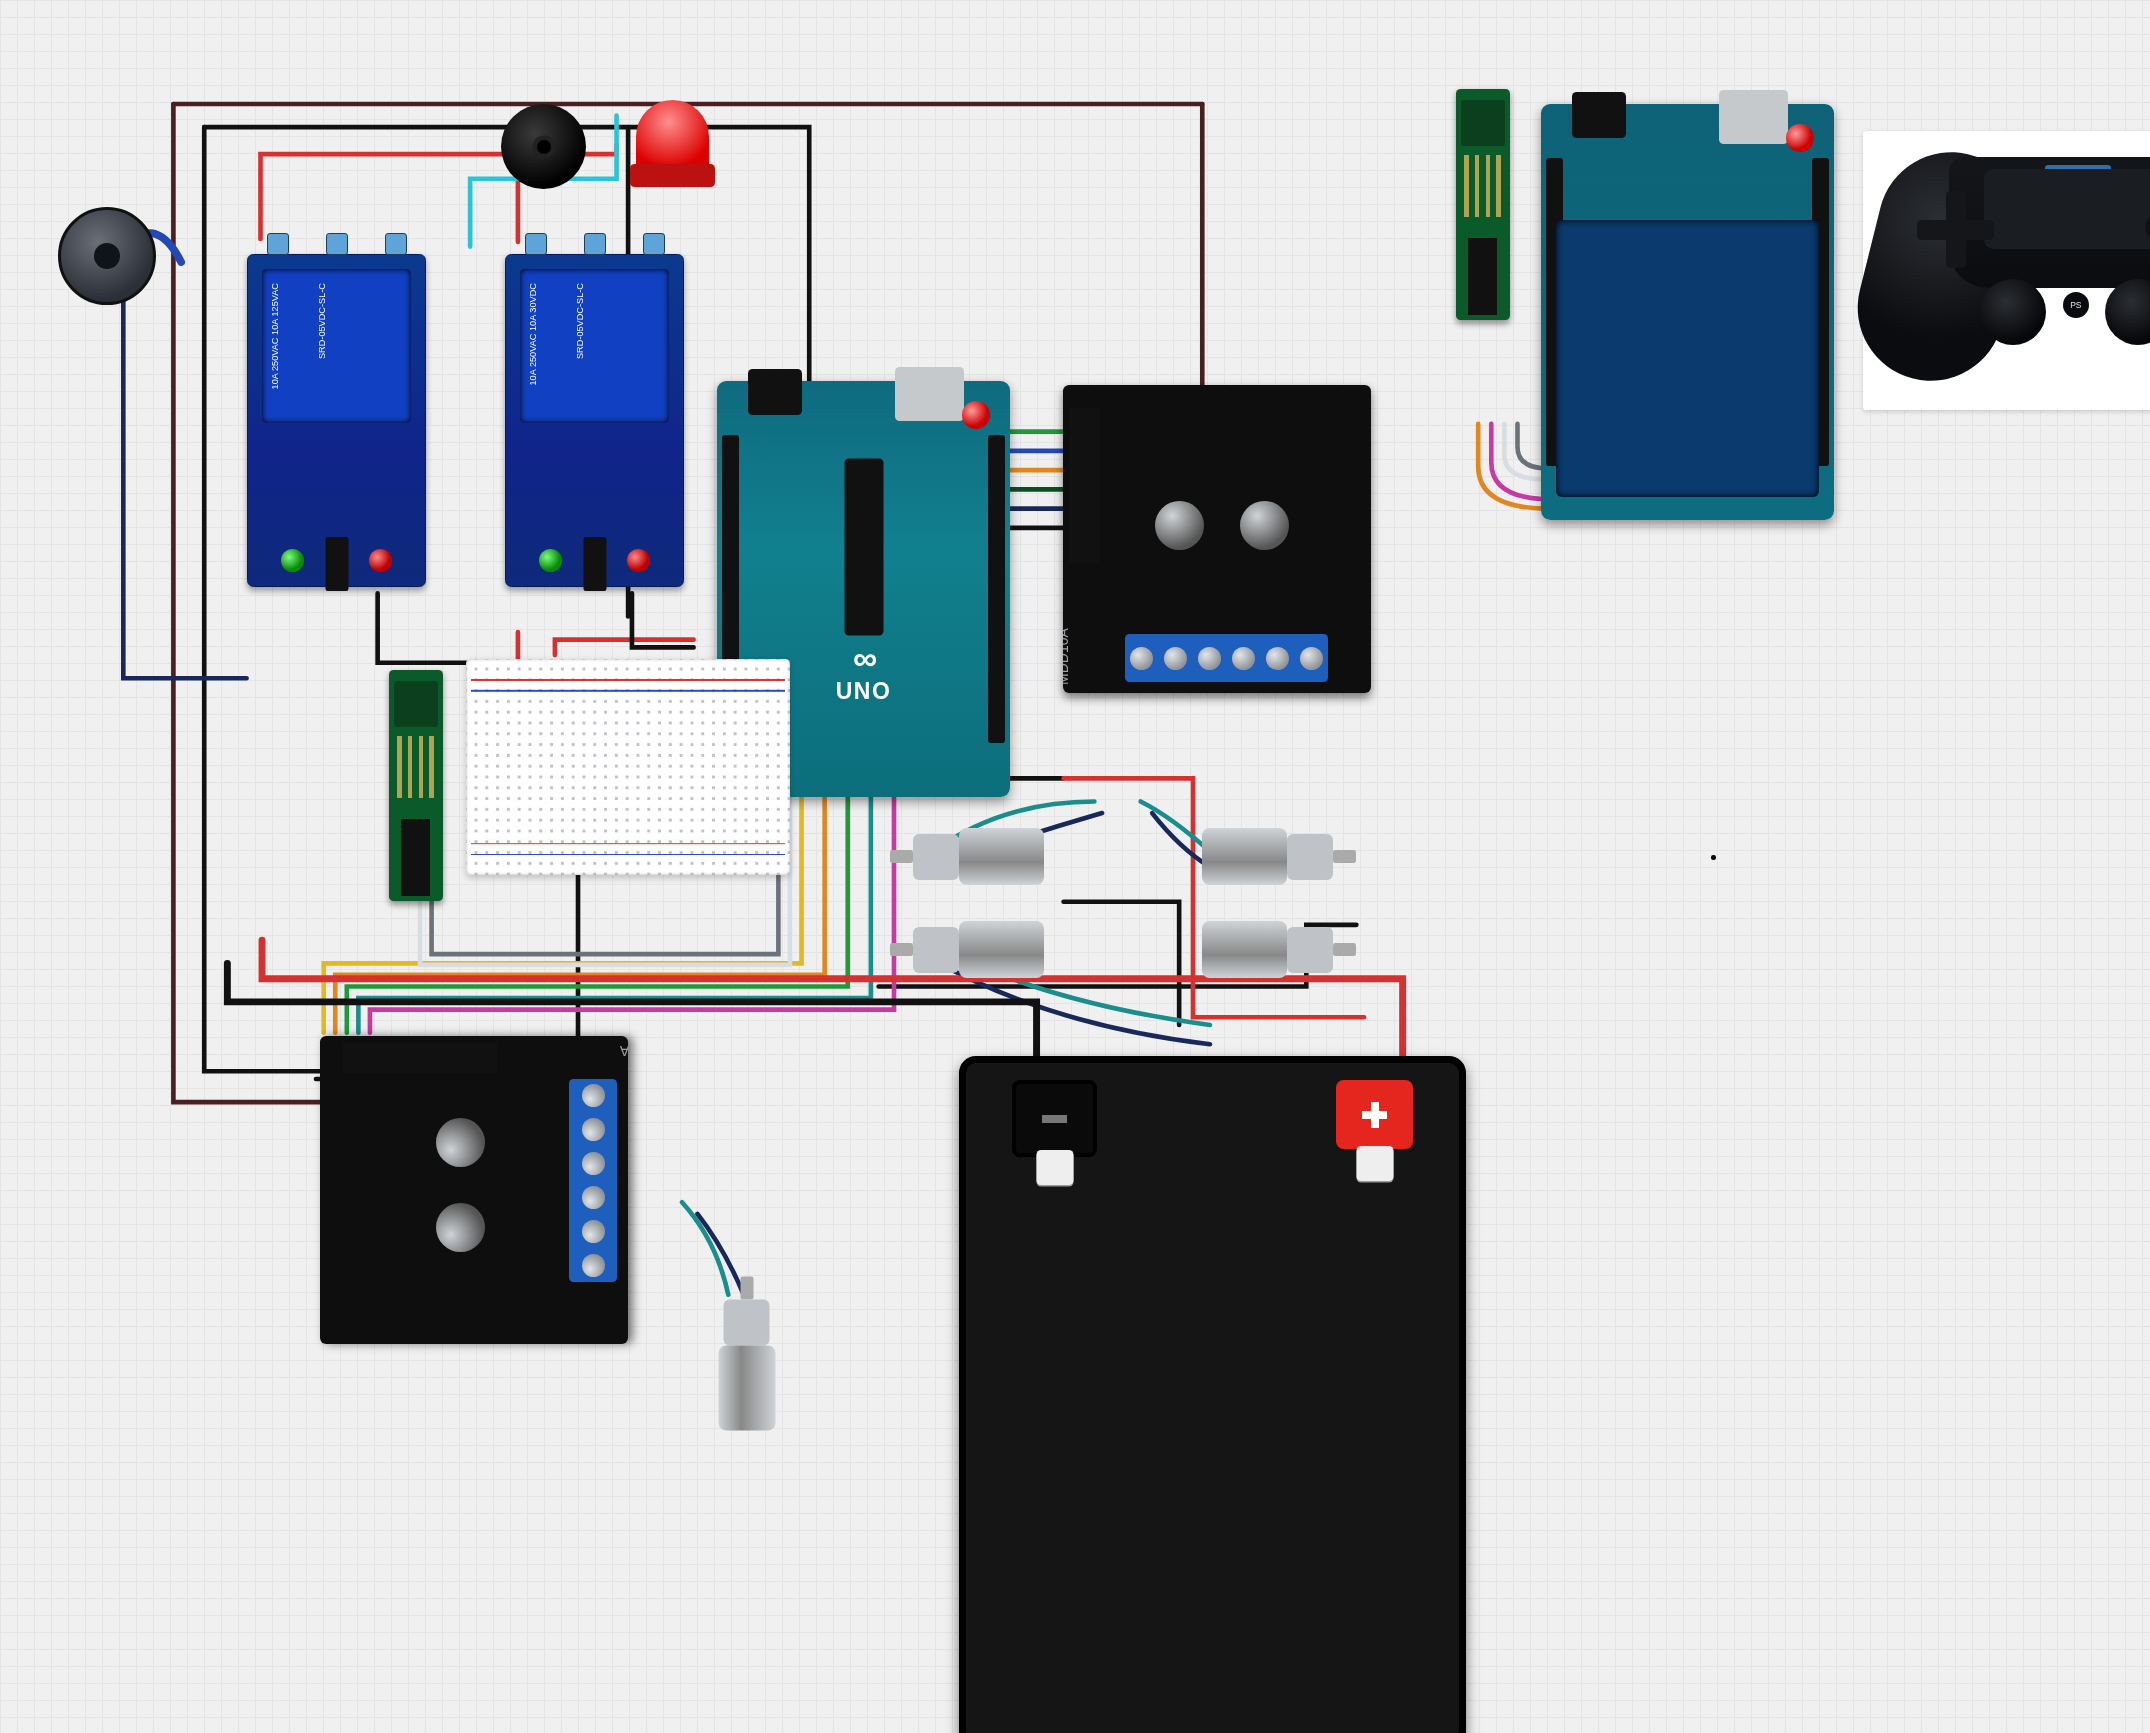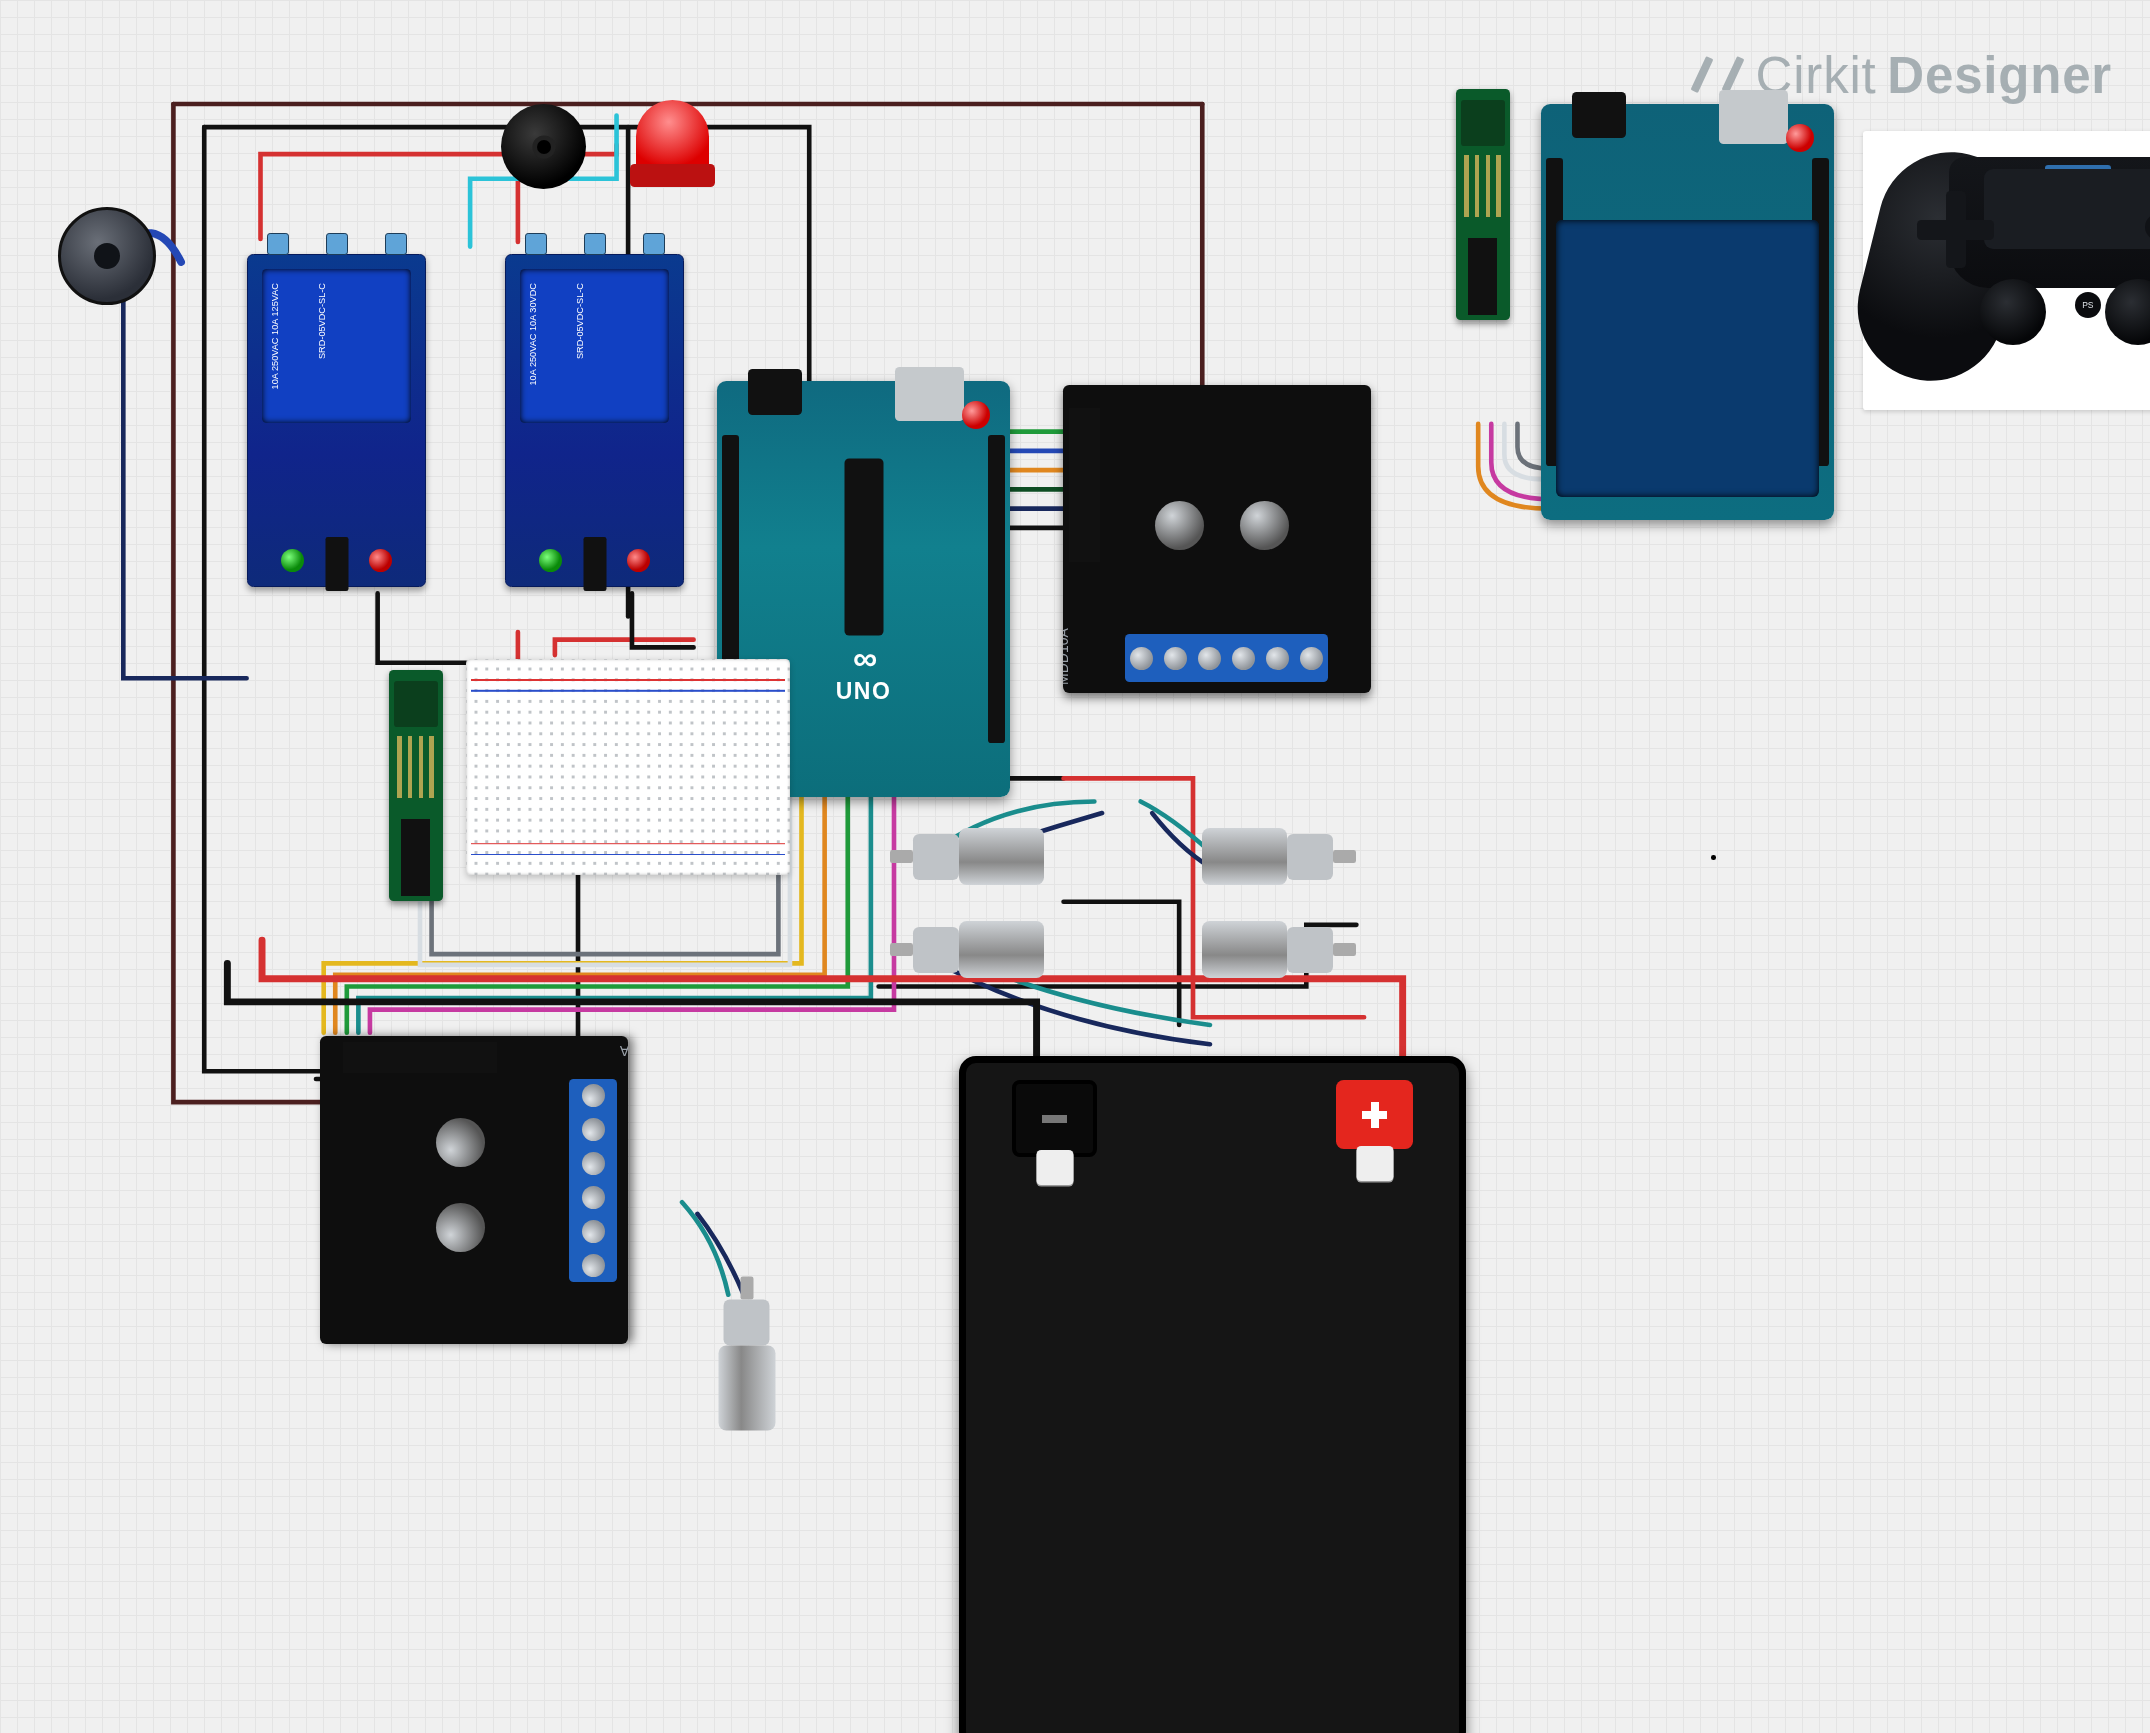--- a/index.html
+++ b/index.html
@@ -318,37 +318,32 @@
   .ps4 .stick{
     position:absolute; width:66px; height:66px; border-radius:50%;
     background: radial-gradient(circle at 40% 35%, #2b2e33, #050608 70%);
     top:136px;
   }
   .ps4 .stick.l{ left:105px;} .ps4 .stick.r{ right:105px;}
   .ps4 .ps-logo{
     position:absolute; left:50%; transform:translateX(-50%);
     top:149px; width:26px; height:26px; border-radius:50%;
     background:#0a0b0e; color:#dfe3e7; font-size:8.5px;
-    display:flex; align-items:center; justify-content:center;margin-left:12px;
+    display:flex; align-items:center; justify-content:center;
   }
 
   
   .wires { position:absolute; inset:0; pointer-events:none; }
 
 </style>
 </head>
 <body>
 
 <div class="canvas">
 
-  <div class="watermark">
-    <span class="wm-icon"></span>
-    <span>Cirkit</span>
-    <span class="bold">Designer</span>
-  </div>
 
   <svg class="wires" viewBox="0 0 2791 2250">
     <g fill="none" stroke-width="6" stroke-linecap="round">
 
       <path d="M225 135 H1560" stroke="#4b1f1f"></path>
       <path d="M225 135 V1430 H470" stroke="#4b1f1f"></path>
       <path d="M1560 135 V540" stroke="#4b1f1f"></path>
 
       <path d="M265 165 H1050 V560" stroke="#111"></path>
       <path d="M265 165 V1390 H445" stroke="#111"></path>

